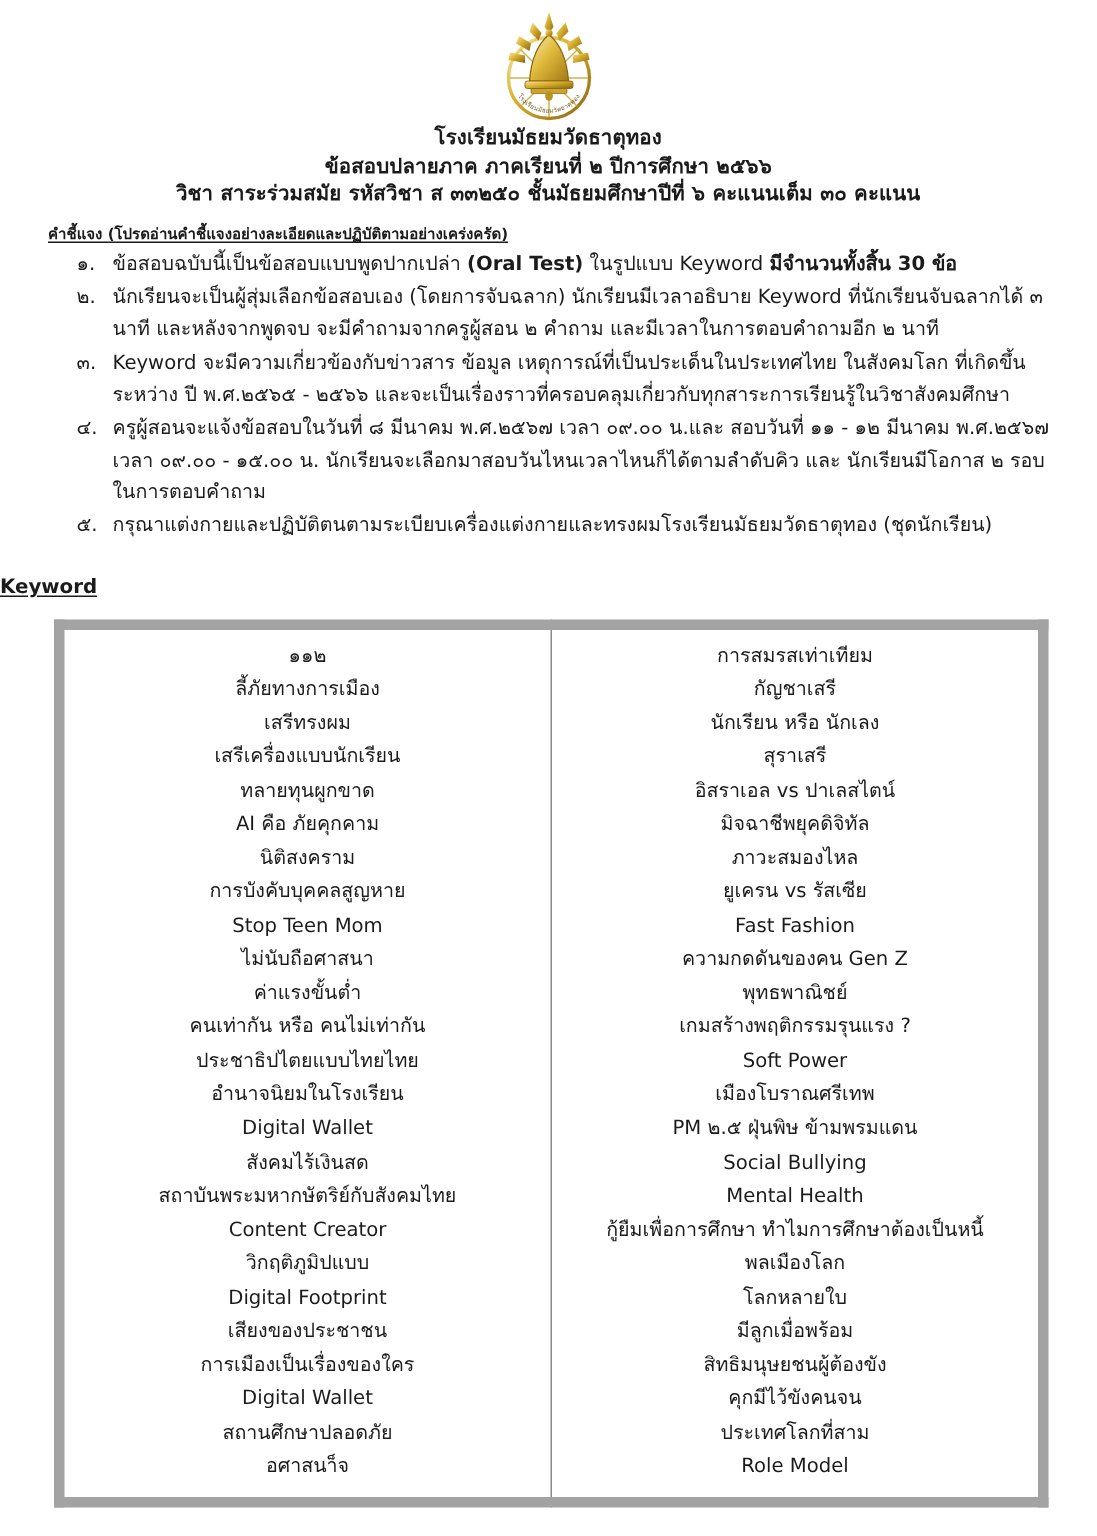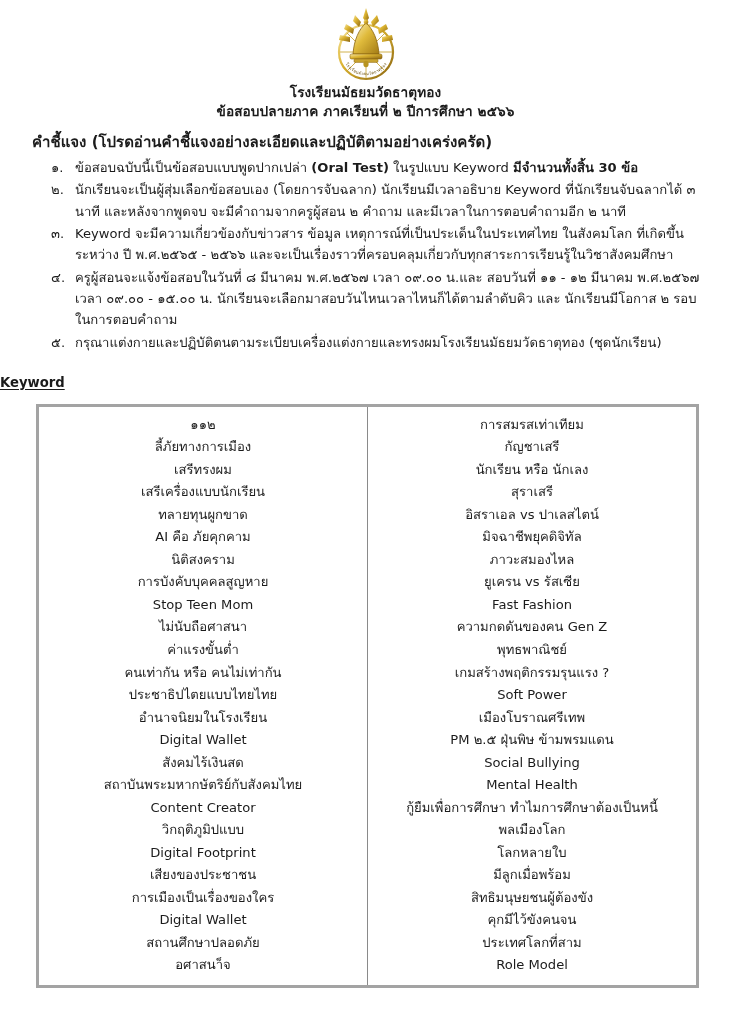--- a/index.html
+++ b/index.html
@@ -53,21 +53,22 @@
   .school-name { padding-bottom: 1px; }
 
   
   .instructions-block {
     margin-top: 9px;
     padding-left: 33px;
     padding-right: 24px;
   }
   .instr-heading {
     font-weight: bold;
-    font-size: 15px;
+    font-size: 10px;
+    text-decoration: underline;
     text-underline-offset: 2px;
     margin-left: -1px;
     margin-bottom: 3px;
   }
   ol.instr-list {
     list-style: none;
     margin: 0;
     padding: 0;
   }
   ol.instr-list > li {
@@ -101,21 +102,21 @@
   
   .kw-table-wrap {
     margin-top: 14px;
     padding-left: 36px;
     padding-right: 32px;
   }
   table.kw-table {
     width: 100%;
     border-collapse: collapse;
     table-layout: fixed;
-    border: 3px solid #a3a3a3;
+    border: 7px solid #a3a3a3;
   }
   table.kw-table td {
     border: 1px solid #8a8a8a;
     border-top: none;
     border-bottom: none;
     vertical-align: top;
     padding: 7px 6px 8px 6px;
   }
   table.kw-table td:first-child { border-left: none; }
   table.kw-table td:last-child { border-right: none; }
@@ -188,20 +189,21 @@
         <textPath href="#ringArc" startOffset="50%" text-anchor="middle">
           โรงเรียนมัธยมวัดธาตุทอง
         </textPath>
       </text>
     </svg>
   </div>
 
   <div class="doc-header">
     <div class="school-name">โรงเรียนมัธยมวัดธาตุทอง</div>
     <div>ข้อสอบปลายภาค ภาคเรียนที่ ๒ ปีการศึกษา ๒๕๖๖</div>
+    <div>วิชา สาระร่วมสมัย รหัสวิชา ส ๓๓๒๕๐ ชั้นมัธยมศึกษาปีที่ ๖ คะแนนเต็ม ๓๐ คะแนน</div>
   </div>
 
   <div class="instructions-block">
     <div class="instr-heading">คำชี้แจง (โปรดอ่านคำชี้แจงอย่างละเอียดและปฏิบัติตามอย่างเคร่งครัด)</div>
     <ol class="instr-list" id="instr-list">
         <li>
           <span class="li-num">๑.</span>
           <span class="li-body"><span>ข้อสอบฉบับนี้เป็นข้อสอบแบบพูดปากเปล่า </span><span class="u b">(Oral Test)</span><span> ในรูปแบบ Keyword </span><span class="b">มีจำนวนทั้งสิ้น 30 ข้อ</span></span>
         </li>
         <li>

